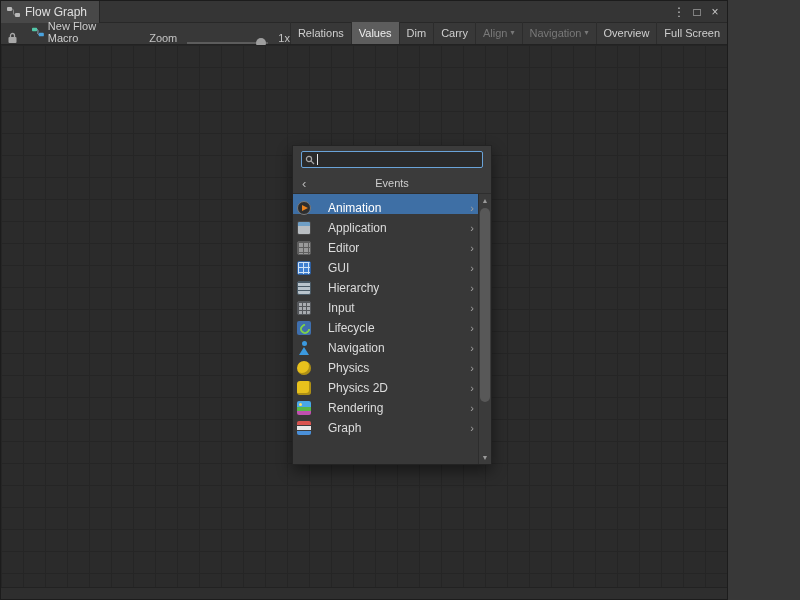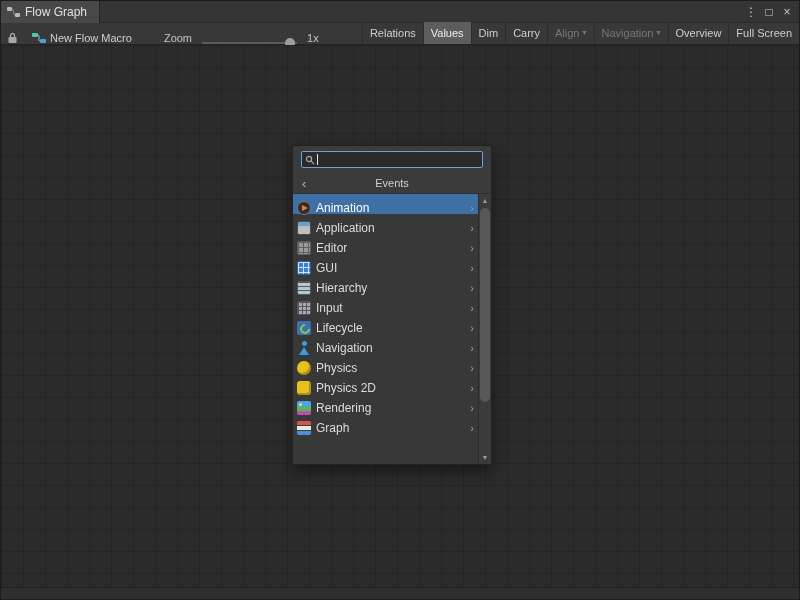--- a/index.html
+++ b/index.html
@@ -1,18 +1,18 @@
 <!DOCTYPE html>
 <html><head>
 <meta charset="utf-8">
 <style>
   *{box-sizing:border-box;margin:0;padding:0}
   html,body{width:800px;height:600px;overflow:hidden}
   body{font-family:"Liberation Sans",sans-serif;font-size:12px;color:#d4d4d4;background:#383838}
-  .window{position:relative;width:800px;height:600px;background:#2b2b2b;border:1px solid #1c1c1c;display:flex;flex-direction:column}
+  .window{position:relative;width:728px;height:600px;background:#2b2b2b;border:1px solid #1c1c1c;display:flex;flex-direction:column}
 
   
   .titlebar{height:22px;background:#353535;display:flex;align-items:center;border-bottom:1px solid #282828;flex:0 0 22px}
   .tab{height:22px;display:flex;align-items:center;gap:5px;padding:0 12px 0 6px;background:#484848;border-right:1px solid #262626}
   .tab-title{font-size:12px;color:#e0e0e0;white-space:nowrap}
   .win-controls{margin-left:auto;display:flex;align-items:center;gap:2px;padding-right:4px}
   .win-btn{width:16px;height:18px;display:flex;align-items:center;justify-content:center;color:#c8c8c8;font-size:12px;cursor:pointer}
 
   
   .toolbar{height:22px;background:#383838;border-bottom:1px solid #222;display:flex;align-items:flex-end;font-size:11px;color:#cfcfcf;flex:0 0 22px}
@@ -38,21 +38,21 @@
   .finder{position:absolute;left:291px;top:100px;width:200px;height:320px;background:#3b3b3b;border:1px solid #232323;
     box-shadow:0 6px 14px rgba(0,0,0,.45);display:flex;flex-direction:column}
   .search-row{padding:5px 8px 4px 8px}
   .search-box{display:flex;align-items:center;height:17px;background:#2a2a2a;border:1px solid #6aa3d8;border-radius:2px;padding:0 3px;gap:2px}
   .search-box input{flex:1;min-width:0;background:transparent;border:none;outline:none;color:#e4e4e4;font-size:11px;font-family:"Liberation Sans",sans-serif}
   .caret{width:1px;height:11px;background:#e8e8e8}
   .finder-header{height:22px;flex:0 0 22px;display:flex;align-items:center;justify-content:center;position:relative;color:#cfcfcf;font-size:11px;border-bottom:1px solid #2e2e2e}
   .back{position:absolute;left:9px;top:0;height:22px;display:flex;align-items:center;color:#b4b4b4;font-size:13px;cursor:pointer}
   .list-area{flex:1;display:flex;min-height:0;background:#383838}
   .rows{flex:1;display:flex;flex-direction:column}
-  .row{height:20px;flex:0 0 20px;display:flex;align-items:center;gap:5px;padding:8px 2px 0 4px;font-size:12px;color:#dcdcdc;cursor:pointer}
+  .row{height:20px;flex:0 0 20px;display:flex;align-items:center;gap:17px;padding:8px 2px 0 4px;font-size:12px;color:#dcdcdc;cursor:pointer}
   .row.selected{background:#3e6fa5;color:#fff}
   .row .lbl{white-space:nowrap;overflow:hidden}
   .row .chev{margin-left:auto;color:#a0a0a0;font-size:11px;padding-right:2px}
 
   .scrollbar{flex:0 0 13px;background:#3b3b3b;border-left:1px solid #2d2d2d;position:relative}
   .sb-arrow{position:absolute;left:0;width:12px;height:13px;display:flex;align-items:center;justify-content:center;color:#9a9a9a;font-size:7px;cursor:pointer}
   .sb-up{top:0}
   .sb-down{bottom:0}
   .sb-thumb{position:absolute;left:1px;top:14px;width:10px;height:72%;background:#585858;border-radius:5px;cursor:pointer}
 

